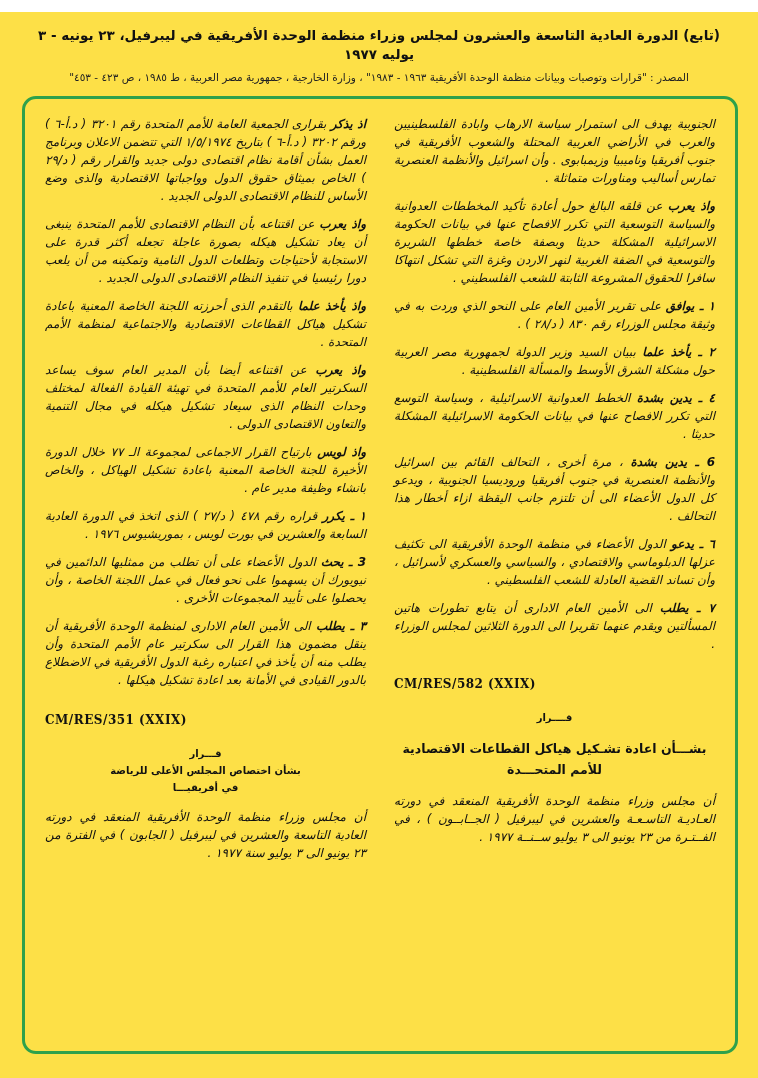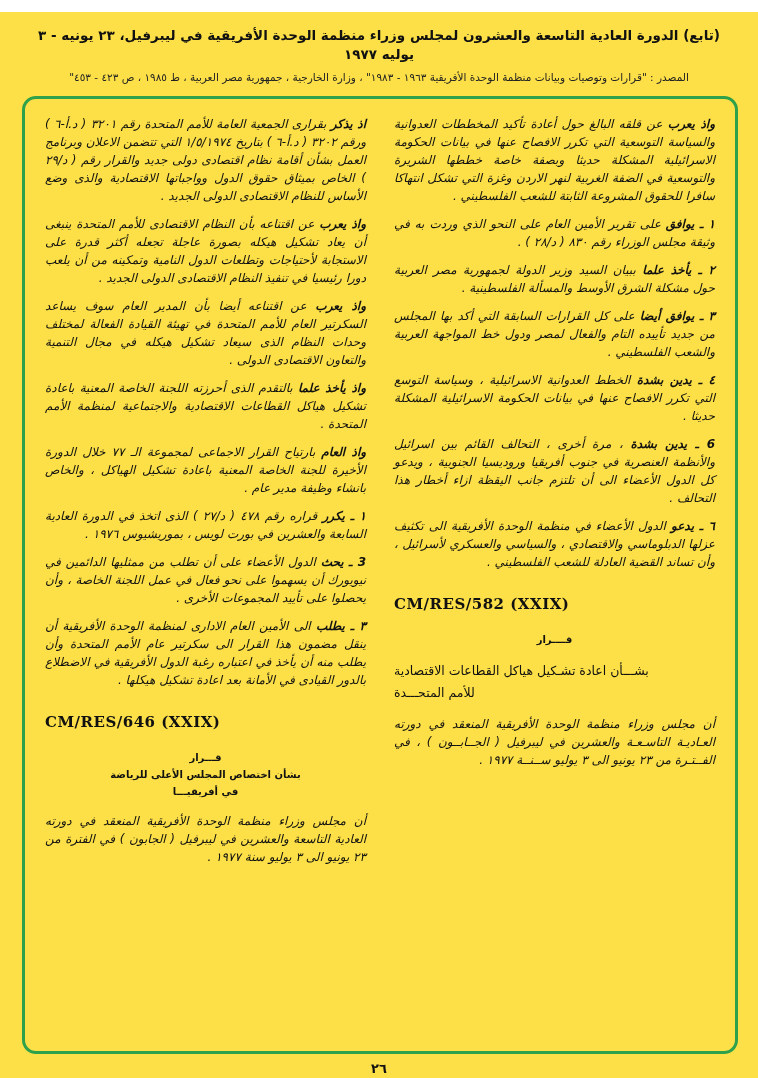--- a/index.html
+++ b/index.html
@@ -58,36 +58,36 @@
   .para {
     margin: 0 0 10px 0;
     font-style: italic;
   }
   .para b { font-weight: bold; }
   .code {
     direction: ltr;
     text-align: left;
     font-family: "DejaVu Serif", serif;
     font-weight: bold;
-    font-size: 15px;
+    font-size: 12px;
     letter-spacing: 0.5px;
     margin: 22px 0 16px 0;
   }
   .heading {
     text-align: center;
     font-weight: bold;
     white-space: pre-line;
     font-size: 10px;
     margin: 6px 0 12px 0;
     line-height: 1.7;
   }
   .title {
-    font-weight: normal;
+    font-weight: bold;
     white-space: pre-line;
-    text-align: left;
+    text-align: center;
     font-size: 12.5px;
     margin: 4px 0 12px 0;
     line-height: 1.7;
   }
   .page-number {
     text-align: center;
     font-weight: bold;
     font-size: 13px;
     margin-top: 7px;
   }
@@ -98,46 +98,46 @@
 <div class="page">
 
   <div class="header">
     <div class="header-line1">(تابع) الدورة العادية التاسعة والعشرون لمجلس وزراء منظمة الوحدة الأفريقية في ليبرفيل، ٢٣ يونيه - ٣ يوليه ١٩٧٧</div>
     <div class="header-line2">المصدر : "قرارات وتوصيات وبيانات منظمة الوحدة الأفريقية ١٩٦٣ - ١٩٨٣" ، وزارة الخارجية ، جمهورية مصر العربية ، ط ١٩٨٥ ، ص ٤٢٣ - ٤٥٣"</div>
   </div>
 
   <div class="content-box">
     <div class="columns">
       <div class="column">
+          <p class="para">الجنوبية يهدف الى استمرار سياسة الارهاب وابادة الفلسطينيين والعرب في الأراضي العربية المحتلة والشعوب الأفريقية في جنوب أفريقيا وناميبيا وزيمبابوى . وأن اسرائيل والأنظمة العنصرية تمارس أساليب ومناورات متماثلة .</p>
           <p class="para"><b>واذ يعرب</b> عن قلقه البالغ حول أعادة تأكيد المخططات العدوانية والسياسة التوسعية التي تكرر الافصاح عنها في بيانات الحكومة الاسرائيلية المشكلة حديثا وبصفة خاصة خططها الشريرة والتوسعية في الضفة الغربية لنهر الاردن وغزة التي تشكل انتهاكا سافرا للحقوق المشروعة الثابتة للشعب الفلسطيني .</p>
           <p class="para"><b>١ ـ يوافق</b> على تقرير الأمين العام على النحو الذي وردت به في وثيقة مجلس الوزراء رقم ٨٣٠ ( د/٢٨ ) .</p>
           <p class="para"><b>٢ ـ يأخذ علما</b> ببيان السيد وزير الدولة لجمهورية مصر العربية حول مشكلة الشرق الأوسط والمسألة الفلسطينية .</p>
-          <p class="para"><b>٣ ـ يوافق أيضا</b> على كل القرارات السابقة التي أكد بها المجلس من جديد تأييده التام والفعال لمصر ودول خط المواجهة العربية والشعب الفلسطيني .</p>
           <p class="para"><b>٤ ـ يدين بشدة</b> الخطط العدوانية الاسرائيلية ، وسياسة التوسع التي تكرر الافصاح عنها في بيانات الحكومة الاسرائيلية المشكلة حديثا .</p>
           <p class="para"><b>6 ـ يدين بشدة</b> ، مرة أخرى ، التحالف القائم بين اسرائيل والأنظمة العنصرية في جنوب أفريقيا وروديسيا الجنوبية ، ويدعو كل الدول الأعضاء الى أن تلتزم جانب اليقظة ازاء أخطار هذا التحالف .</p>
           <p class="para"><b>٦ ـ يدعو</b> الدول الأعضاء في منظمة الوحدة الأفريقية الى تكثيف عزلها الدبلوماسي والاقتصادي ، والسياسي والعسكري لأسرائيل ، وأن تساند القضية العادلة للشعب الفلسطيني .</p>
+          <p class="para"><b>٧ ـ يطلب</b> الى الأمين العام الادارى أن يتابع تطورات هاتين المسألتين ويقدم عنهما تقريرا الى الدورة الثلاثين لمجلس الوزراء .</p>
           <div class="code">CM/RES/582 (XXIX)</div>
           <div class="heading">قــــرار</div>
           <div class="title">بشـــأن اعادة تشـكيل هياكل القطاعات الاقتصادية
 للأمم المتحـــدة</div>
           <p class="para">أن مجلس وزراء منظمة الوحدة الأفريقية المنعقد في دورته العـاديـة التاسـعـة والعشرين في ليبرفيل ( الجــابــون ) ، في الفــتـرة من ٢٣ يونيو الى ٣ يوليو ســنــة ١٩٧٧ .</p>
         </div>
       <div class="column">
           <p class="para"><b>اذ يذكر</b> بقرارى الجمعية العامة للأمم المتحدة رقم ٣٢٠١ ( د.أ-٦ ) ورقم ٣٢٠٢ ( د.أ-٦ ) بتاريخ ١/٥/١٩٧٤ التي تتضمن الاعلان وبرنامج العمل بشأن أقامة نظام اقتصادى دولى جديد والقرار رقم ( د/٢٩ ) الخاص بميثاق حقوق الدول وواجباتها الاقتصادية والذى وضع الأساس للنظام الاقتصادى الدولى الجديد .</p>
           <p class="para"><b>واذ يعرب</b> عن اقتناعه بأن النظام الاقتصادى للأمم المتحدة ينبغى أن يعاد تشكيل هيكله بصورة عاجلة تجعله أكثر قدرة على الاستجابة لأحتياجات وتطلعات الدول النامية وتمكينه من أن يلعب دورا رئيسيا في تنفيذ النظام الاقتصادى الدولى الجديد .</p>
+          <p class="para"><b>واذ يأخذ علما</b> بالتقدم الذى أحرزته اللجنة الخاصة المعنية باعادة تشكيل هياكل القطاعات الاقتصادية والاجتماعية لمنظمة الأمم المتحدة .</p>
           <p class="para"><b>واذ يعرب</b> عن اقتناعه أيضا بأن المدير العام سوف يساعد السكرتير العام للأمم المتحدة في تهيئة القيادة الفعالة لمختلف وحدات النظام الذى سيعاد تشكيل هيكله في مجال التنمية والتعاون الاقتصادى الدولى .</p>
-          <p class="para"><b>واذ يأخذ علما</b> بالتقدم الذى أحرزته اللجنة الخاصة المعنية باعادة تشكيل هياكل القطاعات الاقتصادية والاجتماعية لمنظمة الأمم المتحدة .</p>
-          <p class="para"><b>واذ العام</b> بارتياح القرار الاجماعى لمجموعة الـ ٧٧ خلال الدورة الأخيرة للجنة الخاصة المعنية باعادة تشكيل الهياكل ، والخاص بانشاء وظيفة مدير عام .</p>
+          <p class="para"><b>واذ لويس</b> بارتياح القرار الاجماعى لمجموعة الـ ٧٧ خلال الدورة الأخيرة للجنة الخاصة المعنية باعادة تشكيل الهياكل ، والخاص بانشاء وظيفة مدير عام .</p>
           <p class="para"><b>١ ـ يكرر</b> قراره رقم ٤٧٨ ( د/٢٧ ) الذى اتخذ في الدورة العادية السابعة والعشرين في بورت لويس ، بموريشيوس ١٩٧٦ .</p>
           <p class="para"><b>3 ـ يحث</b> الدول الأعضاء على أن تطلب من ممثليها الدائمين في نيويورك أن يسهموا على نحو فعال في عمل اللجنة الخاصة ، وأن يحصلوا على تأييد المجموعات الأخرى .</p>
           <p class="para"><b>٣ ـ يطلب</b> الى الأمين العام الادارى لمنظمة الوحدة الأفريقية أن ينقل مضمون هذا القرار الى سكرتير عام الأمم المتحدة وأن يطلب منه أن يأخذ في اعتباره رغبة الدول الأفريقية في الاضطلاع بالدور القيادى في الأمانة بعد اعادة تشكيل هيكلها .</p>
-          <div class="code">CM/RES/646 (XXIX)</div>
+          <div class="code">CM/RES/351 (XXIX)</div>
           <div class="heading">قـــرار
 بشأن اختصاص المجلس الأعلى للرياضة
 في أفريقيـــا</div>
           <p class="para">أن مجلس وزراء منظمة الوحدة الأفريقية المنعقد في دورته العادية التاسعة والعشرين في ليبرفيل ( الجابون ) في الفترة من ٢٣ يونيو الى ٣ يوليو سنة ١٩٧٧ .</p>
         </div>
     </div>
   </div>
 
-  <div class="page-number">٢٦</div>
 
 </div>
 
 </body></html>

